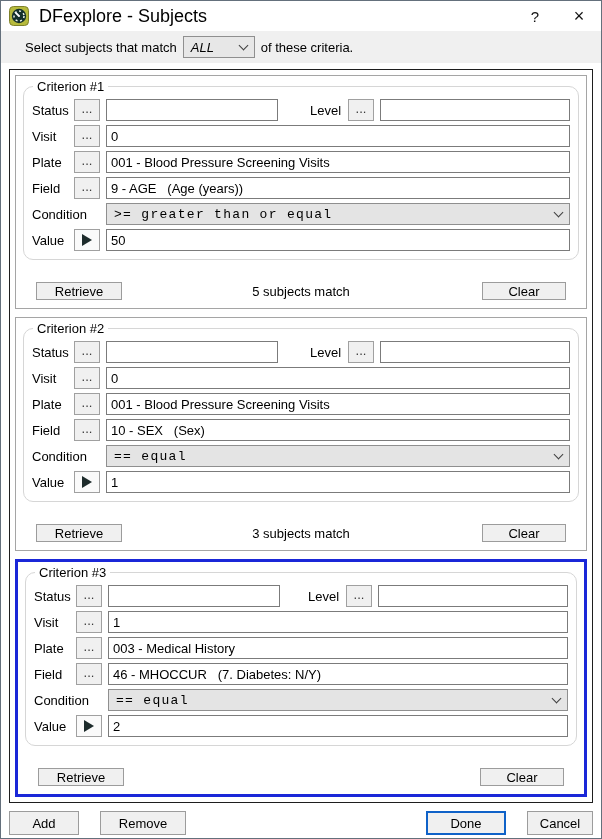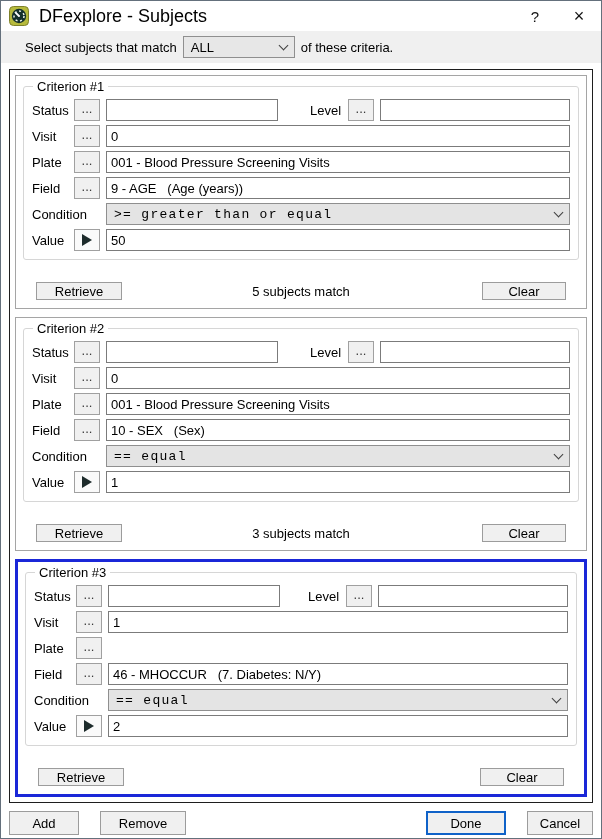--- a/index.html
+++ b/index.html
@@ -20,32 +20,32 @@
   .win-title { font-size: 18px; }
   .tb-btns { margin-left: auto; display: flex; height: 100%; }
   .tb-btn { width: 44px; height: 100%; display: flex; align-items: center; justify-content: center;
             background: transparent; border: none; font-family: inherit; color: #111; cursor: default; }
   .tb-help { font-size: 15px; }
   .tb-close { font-size: 18px; font-weight: 300; }
 
   
   .subtitle { height: 32px; flex: none; background: #f0f0f0; display: flex; align-items: center; padding: 0 24px; gap: 6px; }
   .combo { height: 22px; background: #e7e7e7; border: 1px solid #8f8f8f; display: flex; align-items: center; padding: 0 7px; }
-  .match-combo { width: 112px; }
+  .match-combo { width: 72px; font-style: italic; }
   .chevron { width: 7px; height: 7px; border-right: 1.4px solid #3f3f3f; border-bottom: 1.4px solid #3f3f3f;
              transform: rotate(45deg); margin-left: auto; margin-top: -4px; flex: none; }
 
   
   .frame { margin: 6px 8px 0; height: 734px; flex: none; border: 1px solid #1e1e1e; background: #fff;
            padding: 5px; display: flex; flex-direction: column; gap: 8px; }
 
   .panel { border: 1px solid #a5a5a5; background: #fff; flex: 1; display: flex; flex-direction: column; }
   .panel.selected { border: 3px solid #1a27d8; }
 
-  .groupbox { position: relative; border: 1px solid #d6d6d6; border-radius: 3px; margin: 10px 7px 0; padding: 12px 8px 8px; flex: none; }
+  .groupbox { position: relative; border: 1px solid #d6d6d6; border-radius: 10px; margin: 10px 7px 0; padding: 12px 8px 8px; flex: none; }
   .gb-title { position: absolute; top: -8px; left: 9px; background: #fff; padding: 0 4px; font-size: 13px; }
 
   .row { display: flex; align-items: center; height: 22px; margin-bottom: 4px; }
   .row:last-child { margin-bottom: 0; }
   .row-label { width: 42px; flex: none; font-size: 13px; }
   .row-label.wide { width: 74px; }
   .level-label { margin-left: auto; width: 38px; text-align: right; padding-right: 8px; }
 
   .dots-btn { width: 26px; height: 22px; flex: none; margin-right: 6px;
               background: #f0f0f0; border: 1px solid #a0a0a0; color: #3a3a3a;
@@ -233,20 +233,21 @@
 
       <div class="row">
         <span class="row-label">Visit</span>
         <button class="dots-btn">...</button>
         <input class="field" value="1" style="">
       </div>
 
       <div class="row">
         <span class="row-label">Plate</span>
         <button class="dots-btn">...</button>
+        <input class="field" value="003 - Medical History" style="">
       </div>
 
       <div class="row">
         <span class="row-label">Field</span>
         <button class="dots-btn">...</button>
         <input class="field" value="46 - MHOCCUR   (7. Diabetes: N/Y)" style="">
       </div>
 
       <div class="row">
         <span class="row-label wide">Condition</span>

